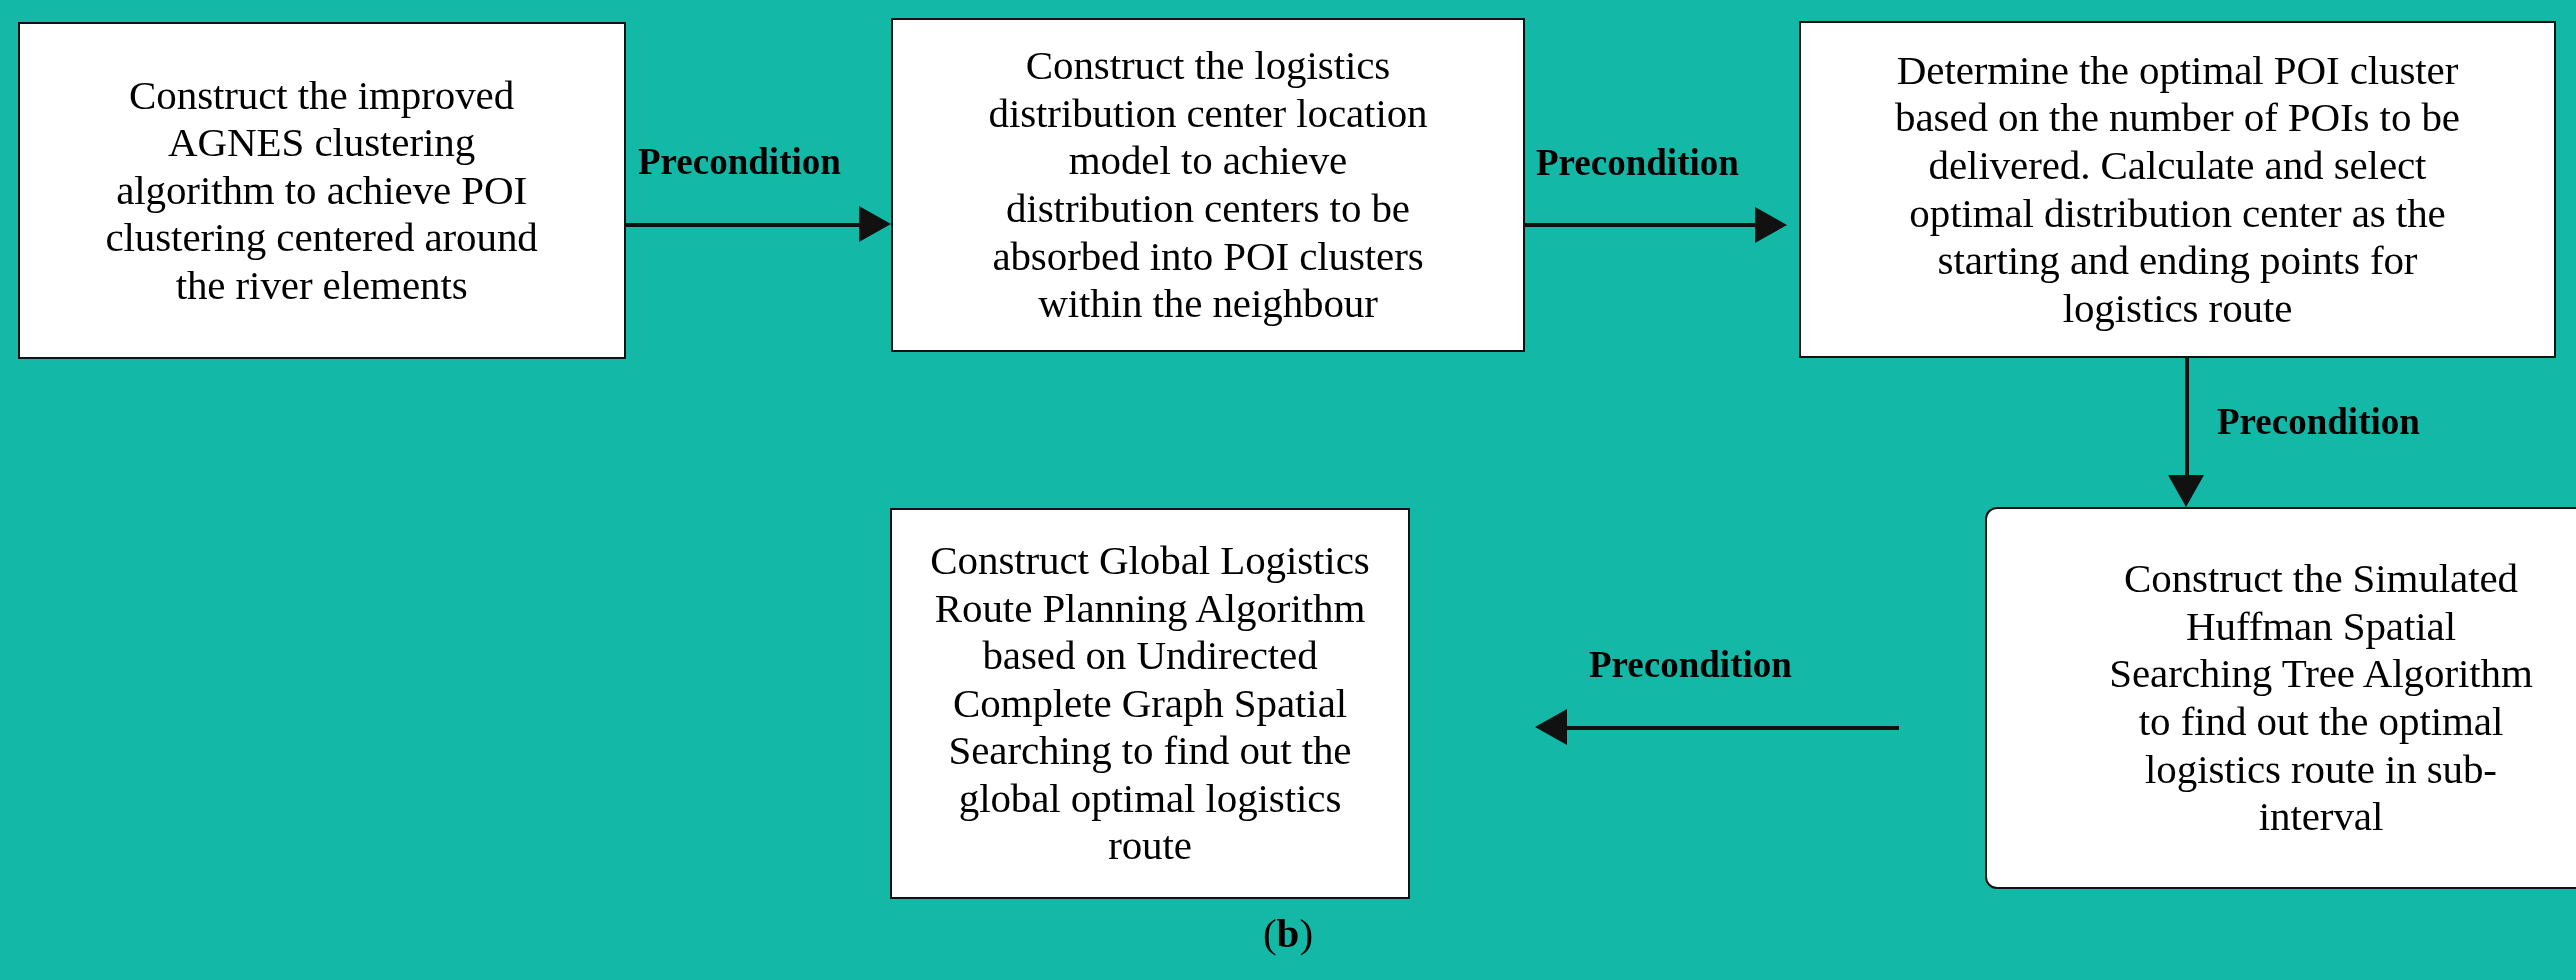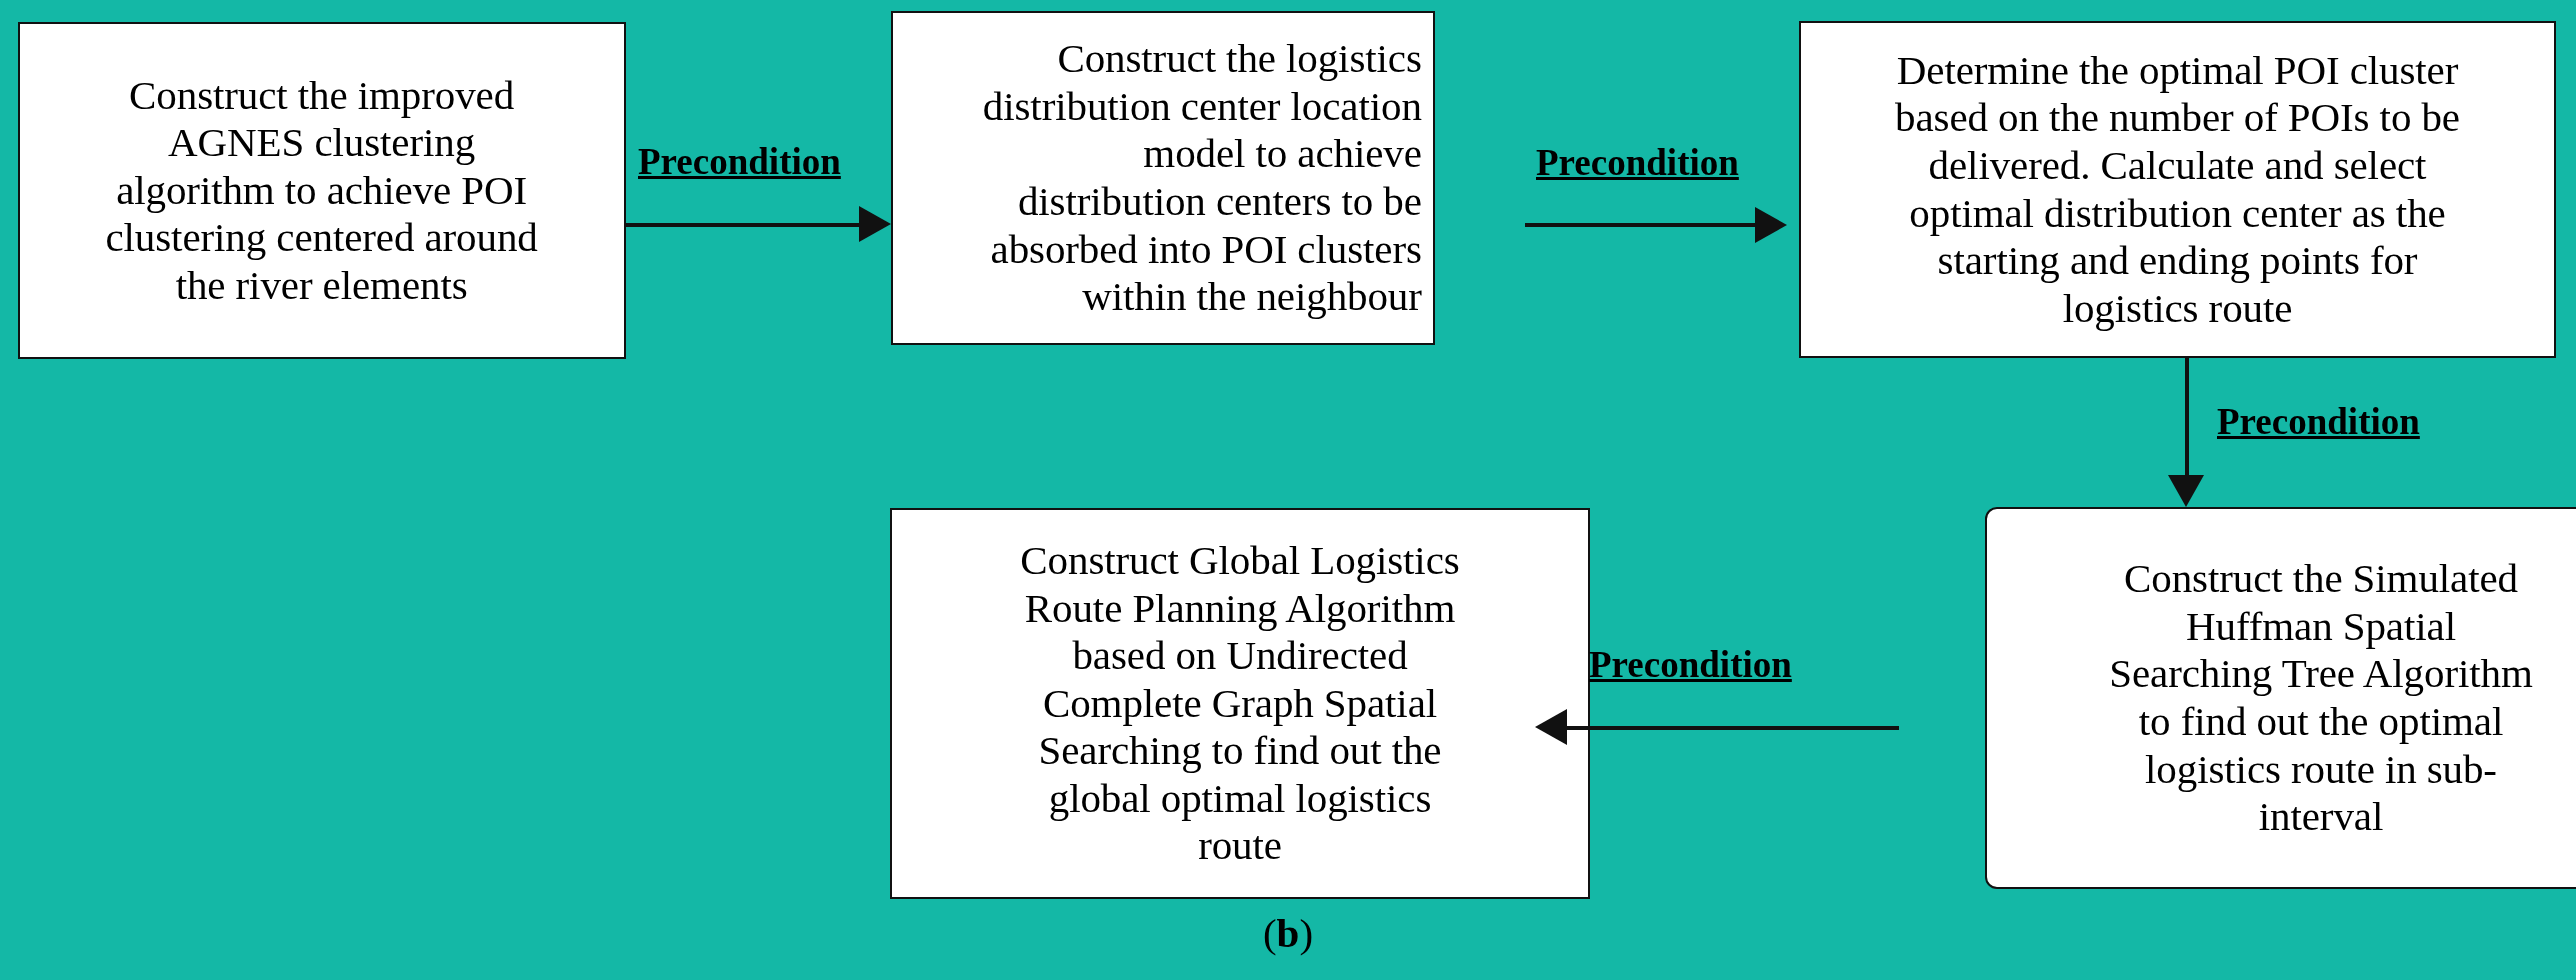--- a/index.html
+++ b/index.html
@@ -35,24 +35,24 @@
     padding: 0 11.2px;
     box-sizing: border-box;
     font-size: 41px;
     line-height: 1.16;
     letter-spacing: -0.1px;
     white-space: pre-line;
   }
 
   
   #node-1 { left: 17.6px;   top: 22px;  width: 608px;  height: 337px; }
-  #node-2 { left: 891px; top: 11px;  width: 544px;  height: 334px; text-align: right; }
+  #node-2 { left: 891px; top: 18px;  width: 634px;  height: 334px; }
   #node-3 { left: 1799px; top: 21px;  width: 757px; height: 337px; font-family: Liberation Serif, serif; }
   #node-4 { left: 1985px; top: 507px; width: 672px;  height: 382px; border-radius: 12px; }
-  #node-5 { left: 890px; top: 508px; width: 700px;  height: 391px; }
+  #node-5 { left: 890px; top: 508px; width: 520px;  height: 391px; }
 
   
   .edge-line {
     position: absolute;
     background: #111111;
   }
   .edge-h { height: 3.5px; }
   .edge-v { width: 3.5px; }
 
   .arrowhead {
@@ -97,21 +97,20 @@
   #edge4-label { left: 1589px; top: 646px; }
 
   .edge-label {
     position: absolute;
     color: #000000;
     font-family: "Liberation Serif", "DejaVu Serif", serif;
     font-weight: bold;
     font-size: 37px;
     line-height: 1;
     white-space: nowrap;
-    text-decoration: underline;
   }
 
   #caption {
     position: absolute;
     left: 0;
     top: 913px;
     width: 2576px;
     text-align: center;
     font-family: "Liberation Serif", "DejaVu Serif", serif;
     font-size: 41px;

